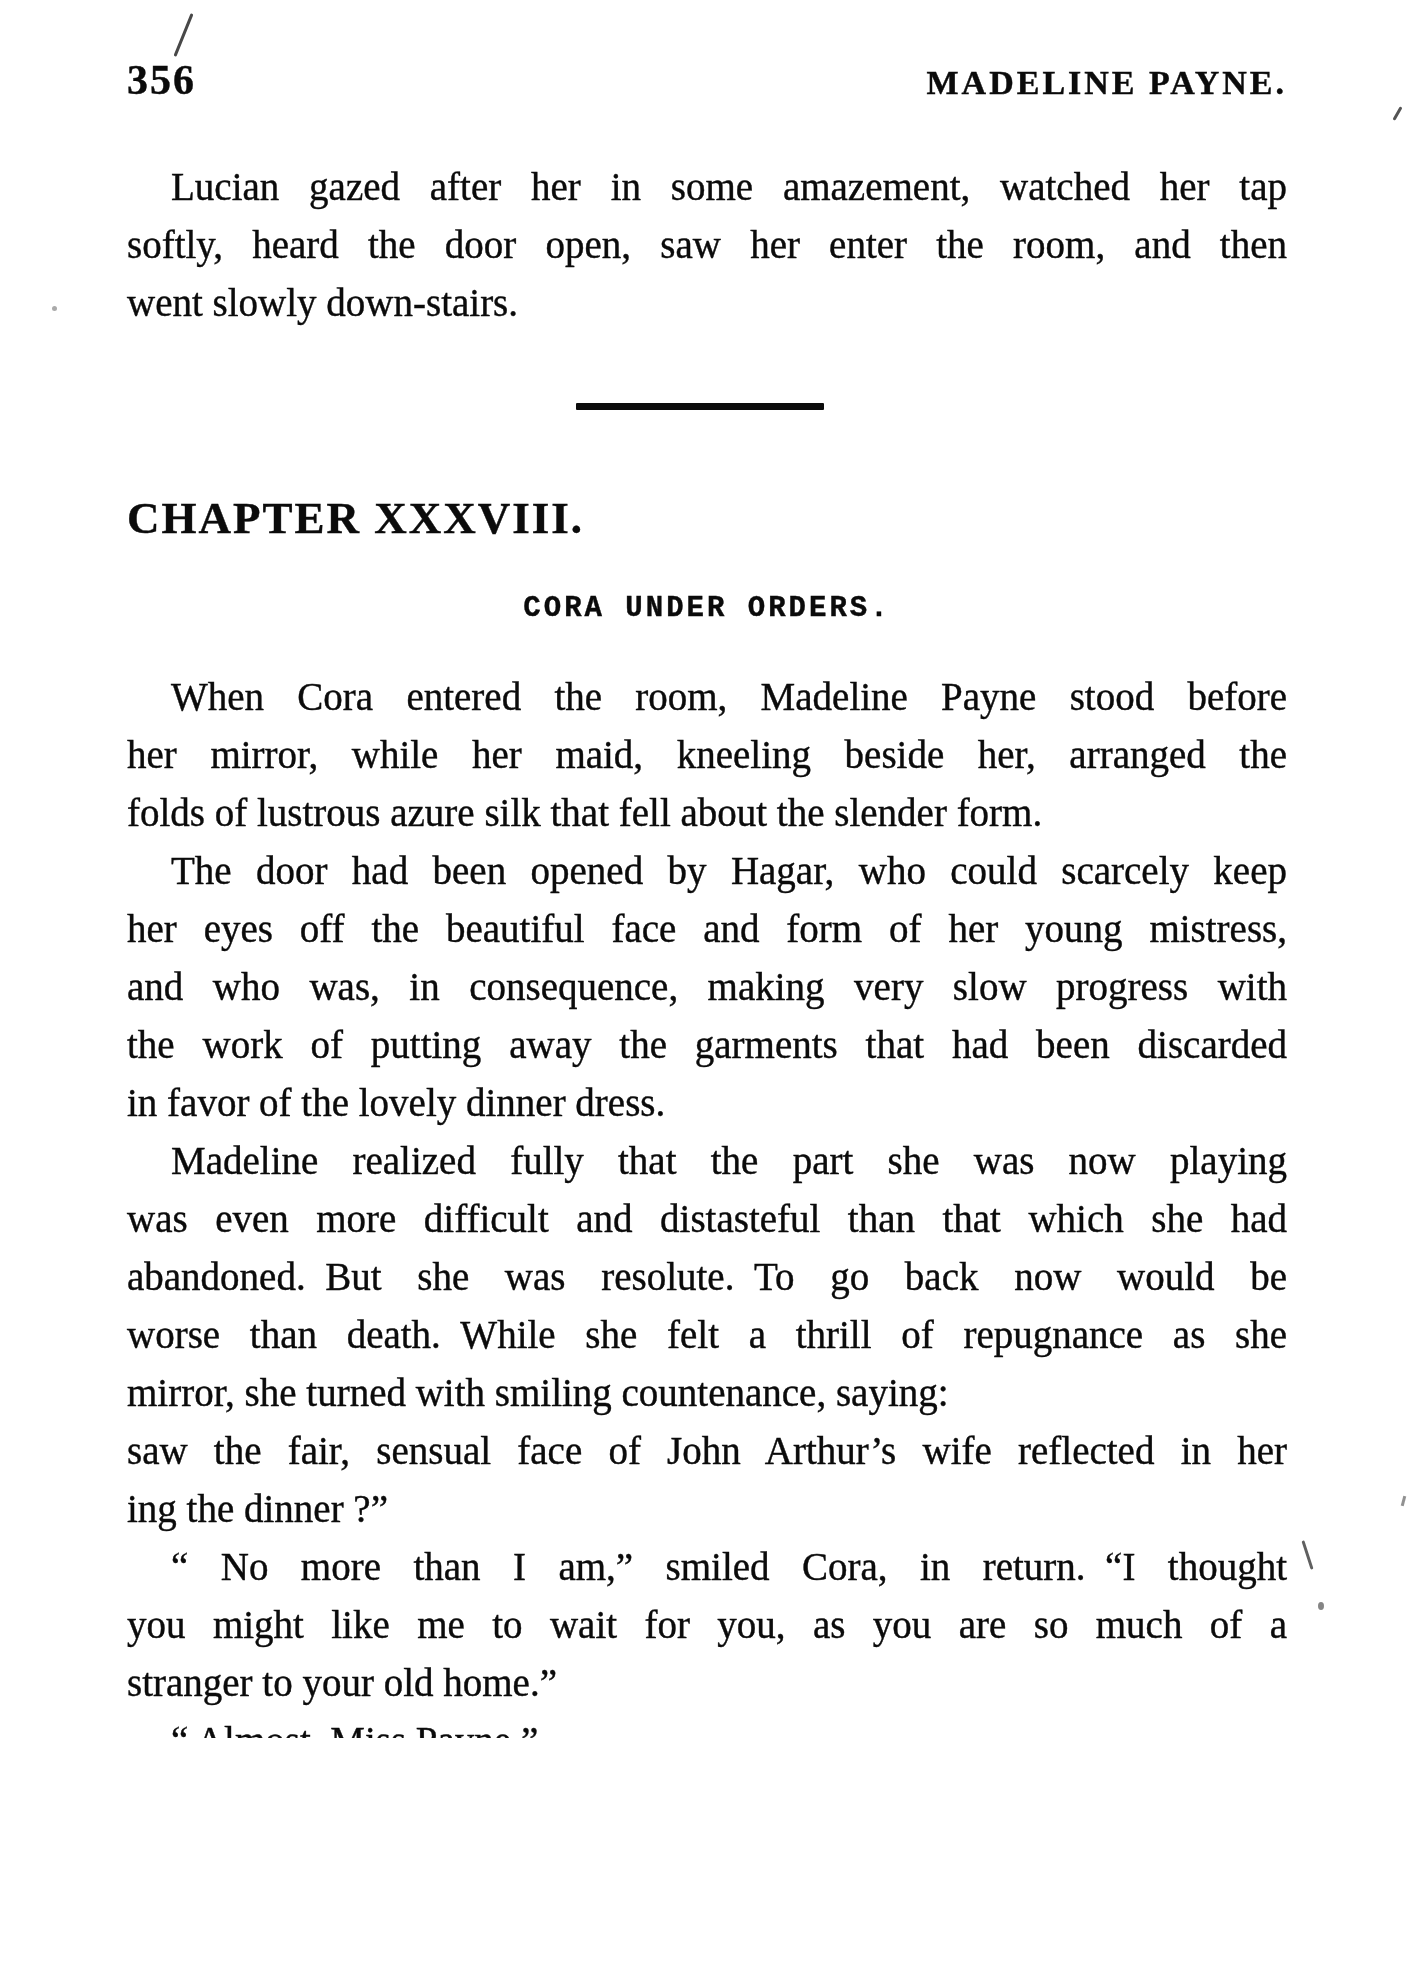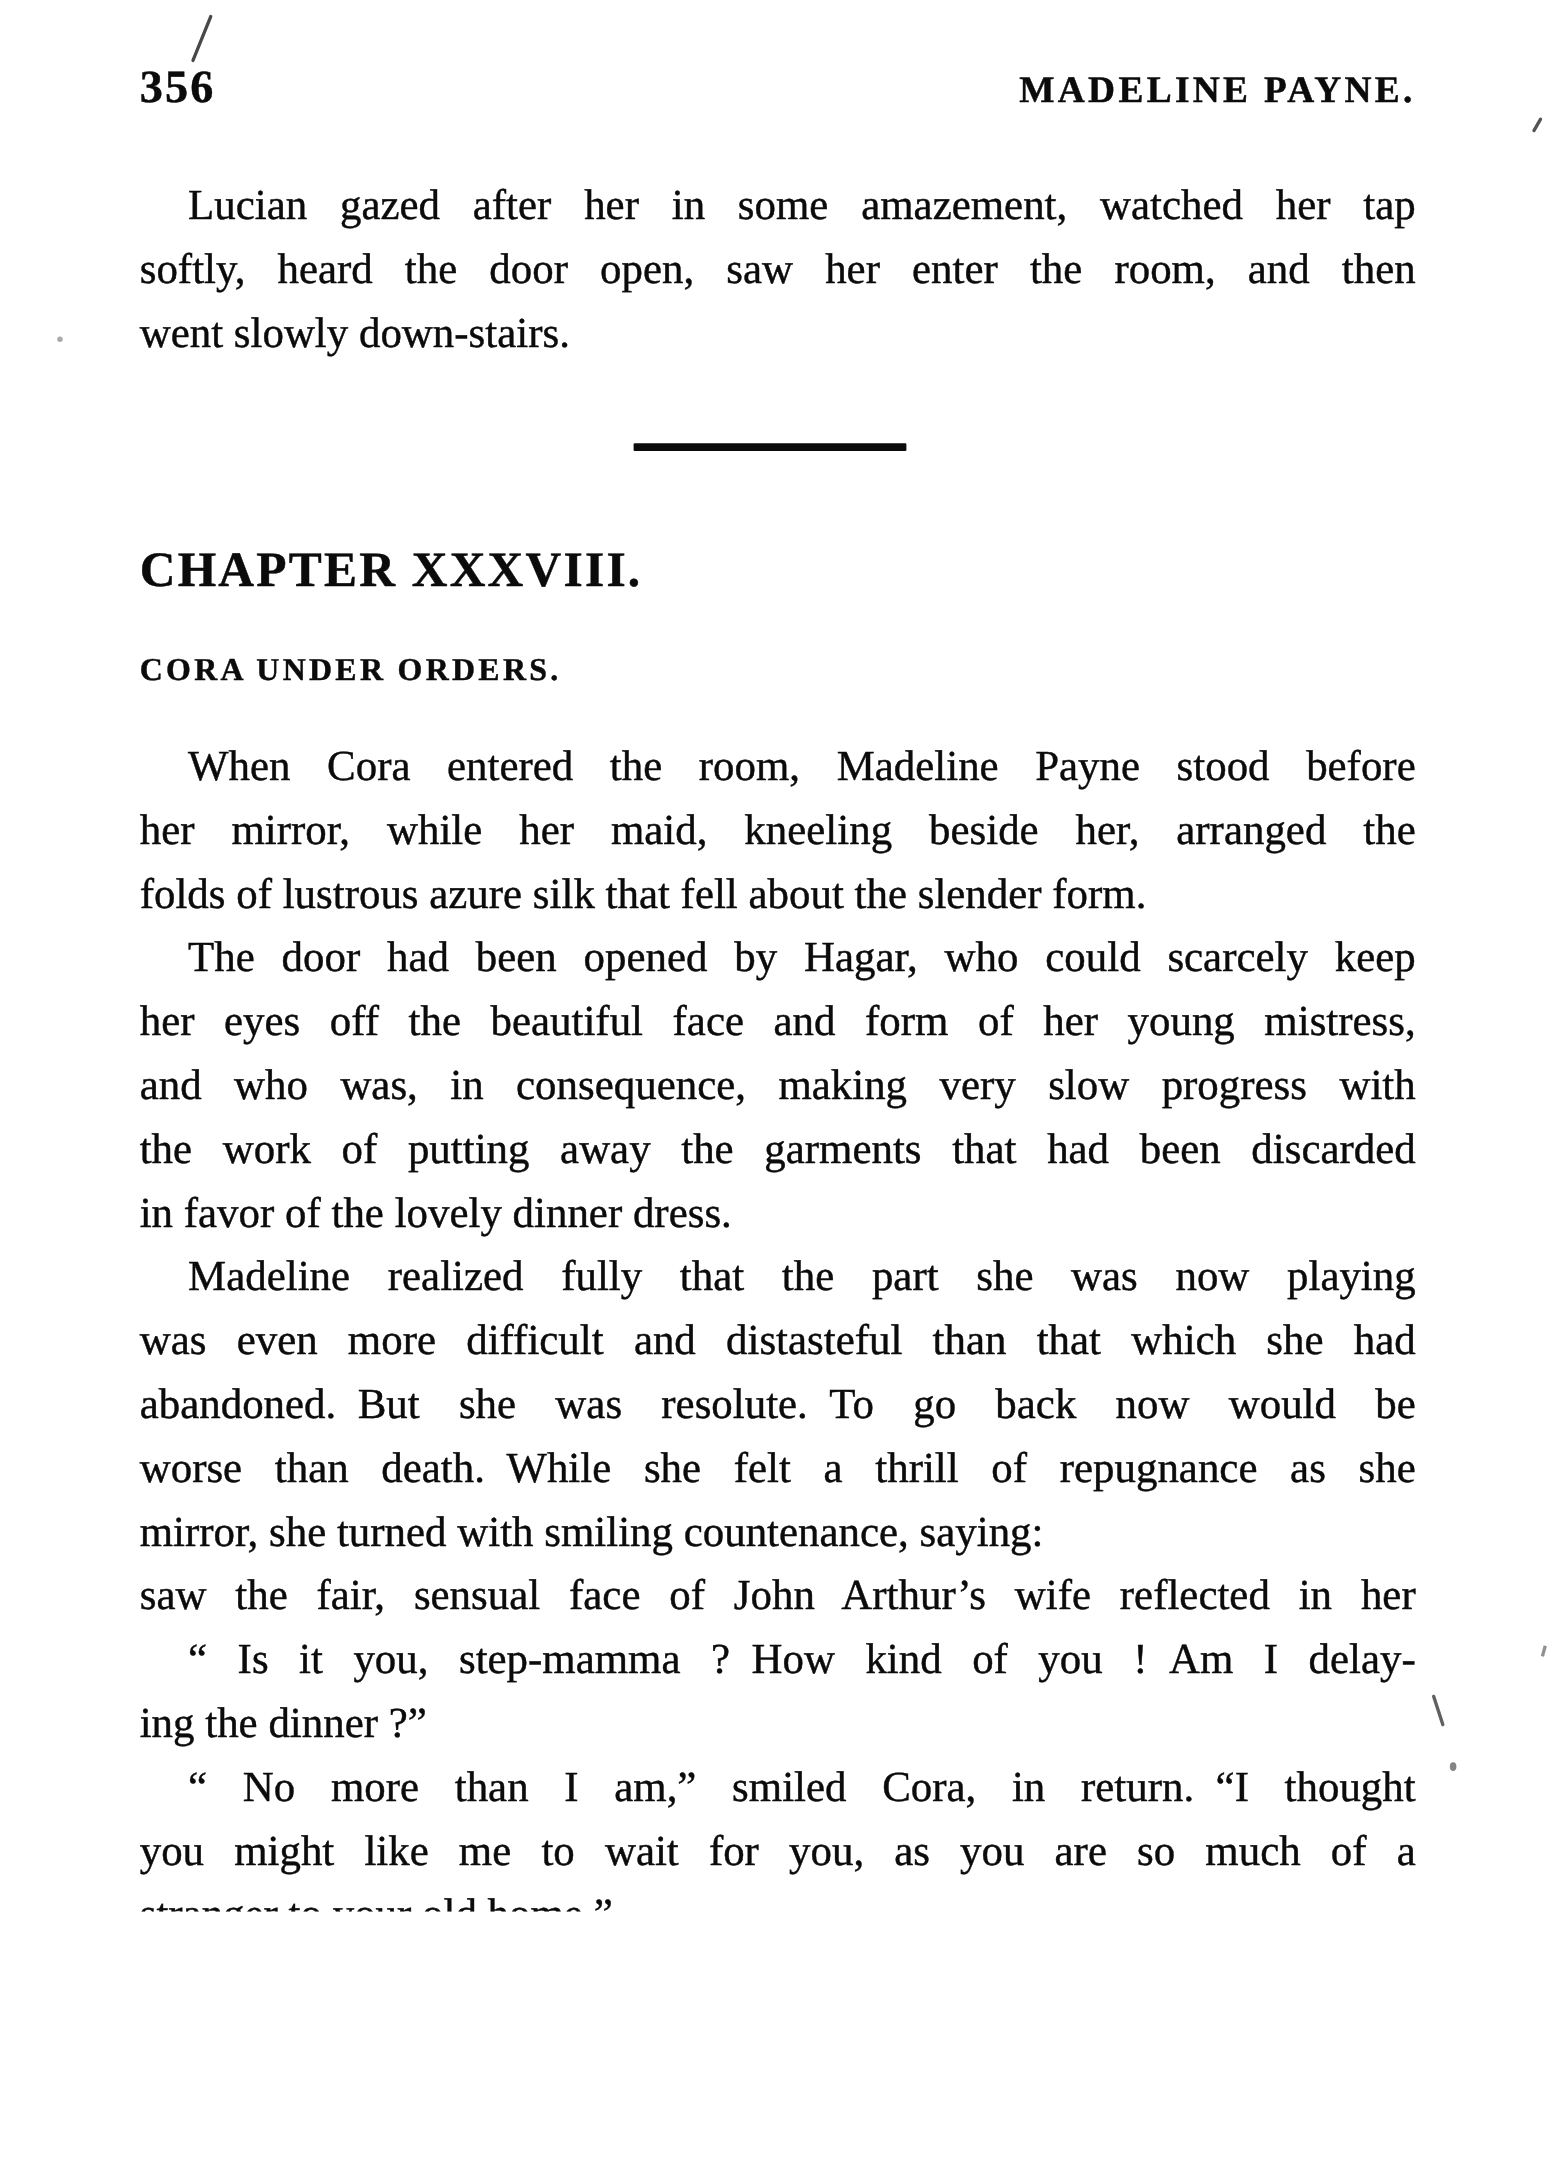--- a/index.html
+++ b/index.html
@@ -76,24 +76,26 @@
     text-align: left;
     font-size: 45px;
     font-weight: bold;
     letter-spacing: 2px;
     line-height: 60px;
   }
   .subt {
     position: absolute;
     left: 127px; top: 590px;
     width: 1160px;
+    text-align: center;
     font-size: 29px;
     font-weight: bold;
     letter-spacing: 3px;
     line-height: 38px;
+    font-family: Liberation Mono, monospace;
   }
 
   
   .art { position: absolute; background: var(--ink, #0b0b0b); }
   .art-scratch { left: 182px; top: 12px; width: 3px; height: 46px; transform: rotate(22deg); opacity: .75; border-radius: 2px; }
   .art-tick    { left: 1396px; top: 106px; width: 3px; height: 15px; transform: rotate(30deg); opacity: .7; border-radius: 2px; }
   .art-slash   { left: 1306px; top: 1540px; width: 3px; height: 30px; transform: rotate(-18deg); opacity: .65; border-radius: 2px; }
   .art-speck1  { left: 1318px; top: 1602px; width: 6px; height: 8px; border-radius: 50%; opacity: .5; }
   .art-speck2  { left: 52px;  top: 306px;  width: 5px; height: 5px; border-radius: 50%; opacity: .35; }
   .art-speck3  { left: 1402px; top: 1496px; width: 3px; height: 10px; transform: rotate(15deg); opacity: .45; }
@@ -137,21 +139,20 @@
       </div>
       <div class="paragraph">
         <div class="line first">Madeline realized fully that the part she was now playing</div>
         <div class="line">was even more difficult and distasteful than that which she had</div>
         <div class="line">abandoned. But she was resolute. To go back now would be</div>
         <div class="line">worse than death. While she felt a thrill of repugnance as she</div>
         <div class="line last">mirror, she turned with smiling countenance, saying:</div>
         <div class="line">saw the fair, sensual face of John Arthur’s wife reflected in her</div>
       </div>
       <div class="paragraph">
-        <div class="line first">“ Is it you, step-mamma ? How kind of you ! Am I delay-</div>
         <div class="line last">ing the dinner ?”</div>
       </div>
       <div class="paragraph">
         <div class="line first">“ No more than I am,” smiled Cora, in return. “I thought</div>
         <div class="line">you might like me to wait for you, as you are so much of a</div>
         <div class="line last">stranger to your old home.”</div>
       </div>
       <div class="paragraph">
         <div class="line first last">“ Almost, Miss Payne.”</div>
       </div>

